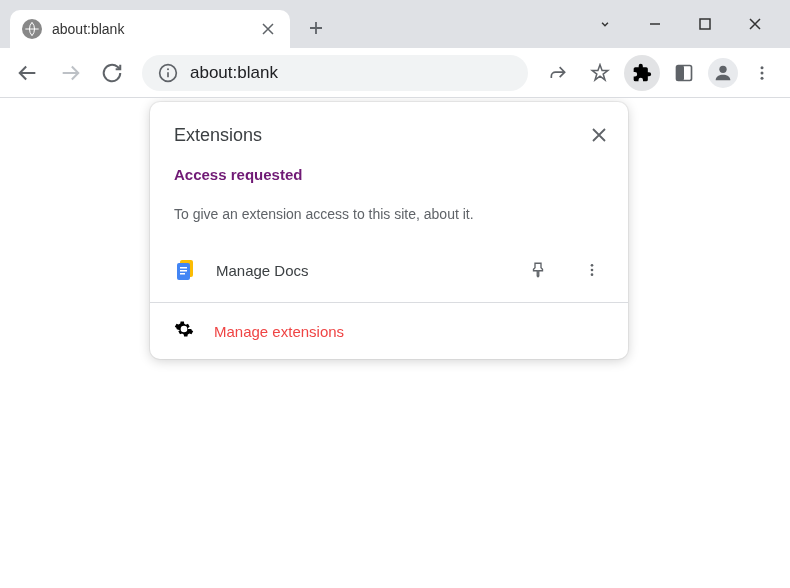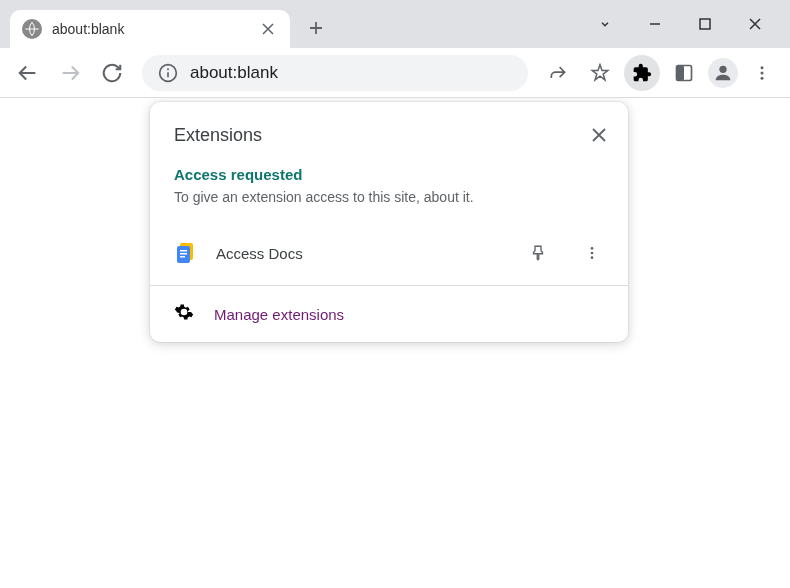--- a/index.html
+++ b/index.html
@@ -203,22 +203,22 @@
       justify-content: center;
       cursor: pointer;
       color: #5f6368;
     }
     .popup-section {
       padding: 8px 24px 16px 24px;
     }
     .section-title {
       font-size: 15px;
       font-weight: 600;
-      color: #0f766e;
-      margin-bottom: 6px;
+      color: #701a75;
+      margin-bottom: 23px;
     }
     .section-desc {
       font-size: 14px;
       color: #5f6368;
     }
     .ext-row {
       display: flex;
       align-items: center;
       padding: 14px 18px 14px 24px;
       gap: 18px;
@@ -251,21 +251,21 @@
     }
     .manage-row {
       display: flex;
       align-items: center;
       padding: 16px 24px;
       gap: 20px;
       cursor: pointer;
     }
     .manage-label {
       font-size: 15px;
-      color: #701a75;
+      color: #ef4444;
     }
   </style>
 </head>
 <body>
 
 <div class="watermark">
   <svg width="620" height="400" viewBox="0 0 620 400">
     <circle cx="155" cy="130" r="105" fill="none" stroke="#667" stroke-width="28"></circle>
     <line x1="225" y1="200" x2="305" y2="280" stroke="#667" stroke-width="30" stroke-linecap="round"></line>
     <text x="230" y="200" font-size="200" font-weight="700" font-style="italic" fill="#667" font-family="Arial">PC</text>
@@ -399,21 +399,21 @@
     <div class="ext-row">
       <div class="ext-icon">
         <svg class="ext-icon-svg" width="24" height="24" viewBox="0 0 24 24">
           <rect x="6" y="2" width="13" height="17" rx="2" fill="#fbbc04"></rect>
           <rect x="3" y="5" width="13" height="17" rx="2" fill="#4285f4"></rect>
           <rect x="6" y="9" width="7" height="1.5" fill="#fff"></rect>
           <rect x="6" y="12" width="7" height="1.5" fill="#fff"></rect>
           <rect x="6" y="15" width="5" height="1.5" fill="#fff"></rect>
         </svg>
       </div>
-      <span class="ext-name">Access Docs</span>
+      <span class="ext-name">Manage Docs</span>
       <div class="ext-action">
         <svg width="18" height="18" viewBox="0 0 24 24">
             <path d="M16 3v6l2 2v2h-5v7l-1 1-1-1v-7H6v-2l2-2V3h8z" fill="none" stroke="currentColor" stroke-width="1.8"></path>
           </svg>
       </div>
       <div class="ext-action">
         <svg width="16" height="16" viewBox="0 0 24 24">
             <circle cx="12" cy="5" r="2" fill="currentColor"></circle>
             <circle cx="12" cy="12" r="2" fill="currentColor"></circle>
             <circle cx="12" cy="19" r="2" fill="currentColor"></circle>

